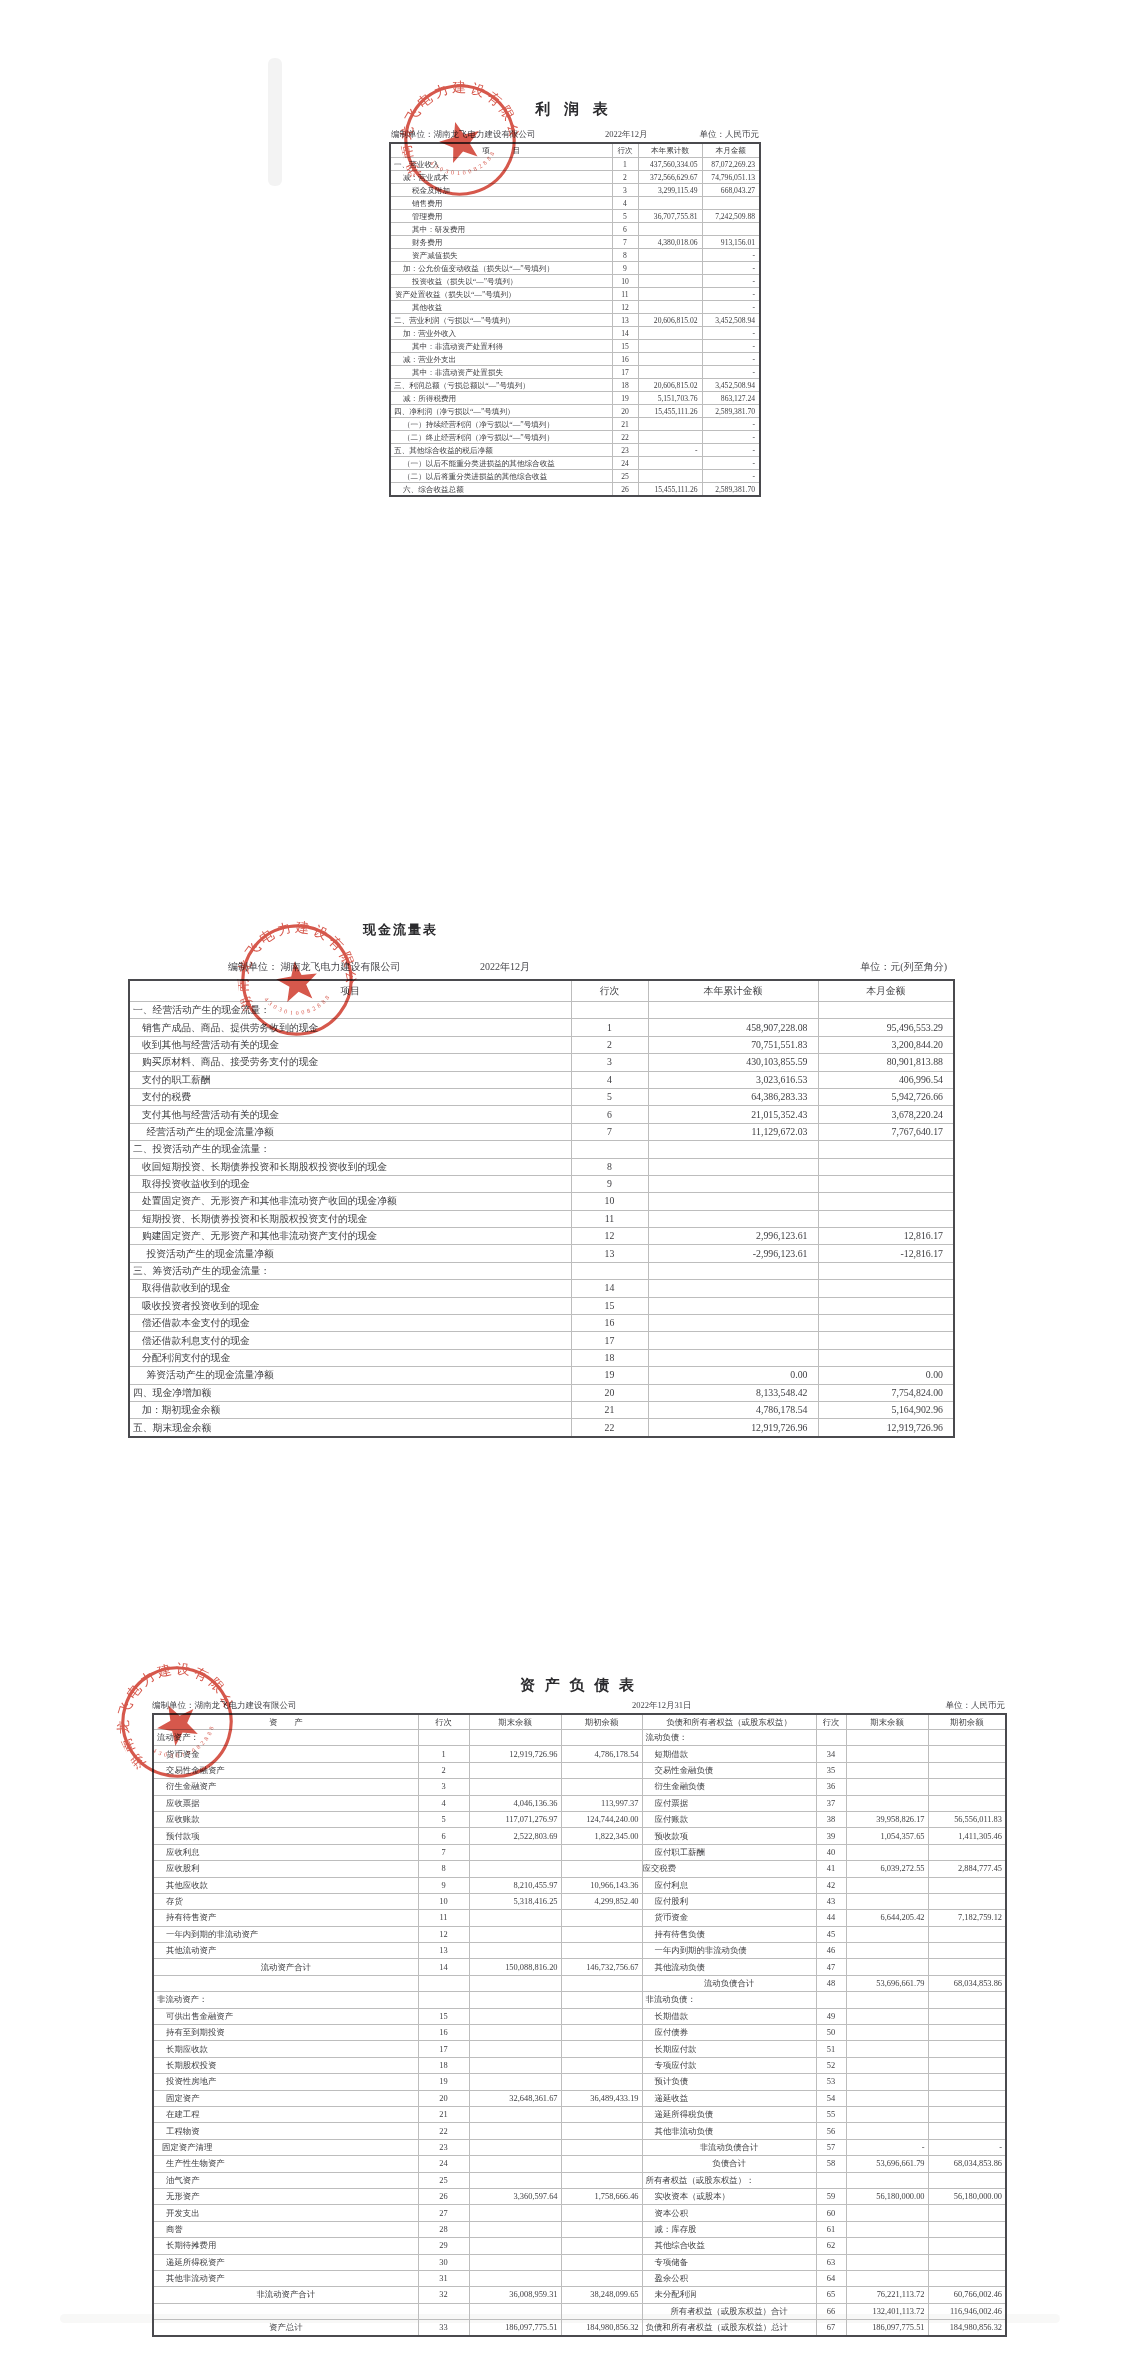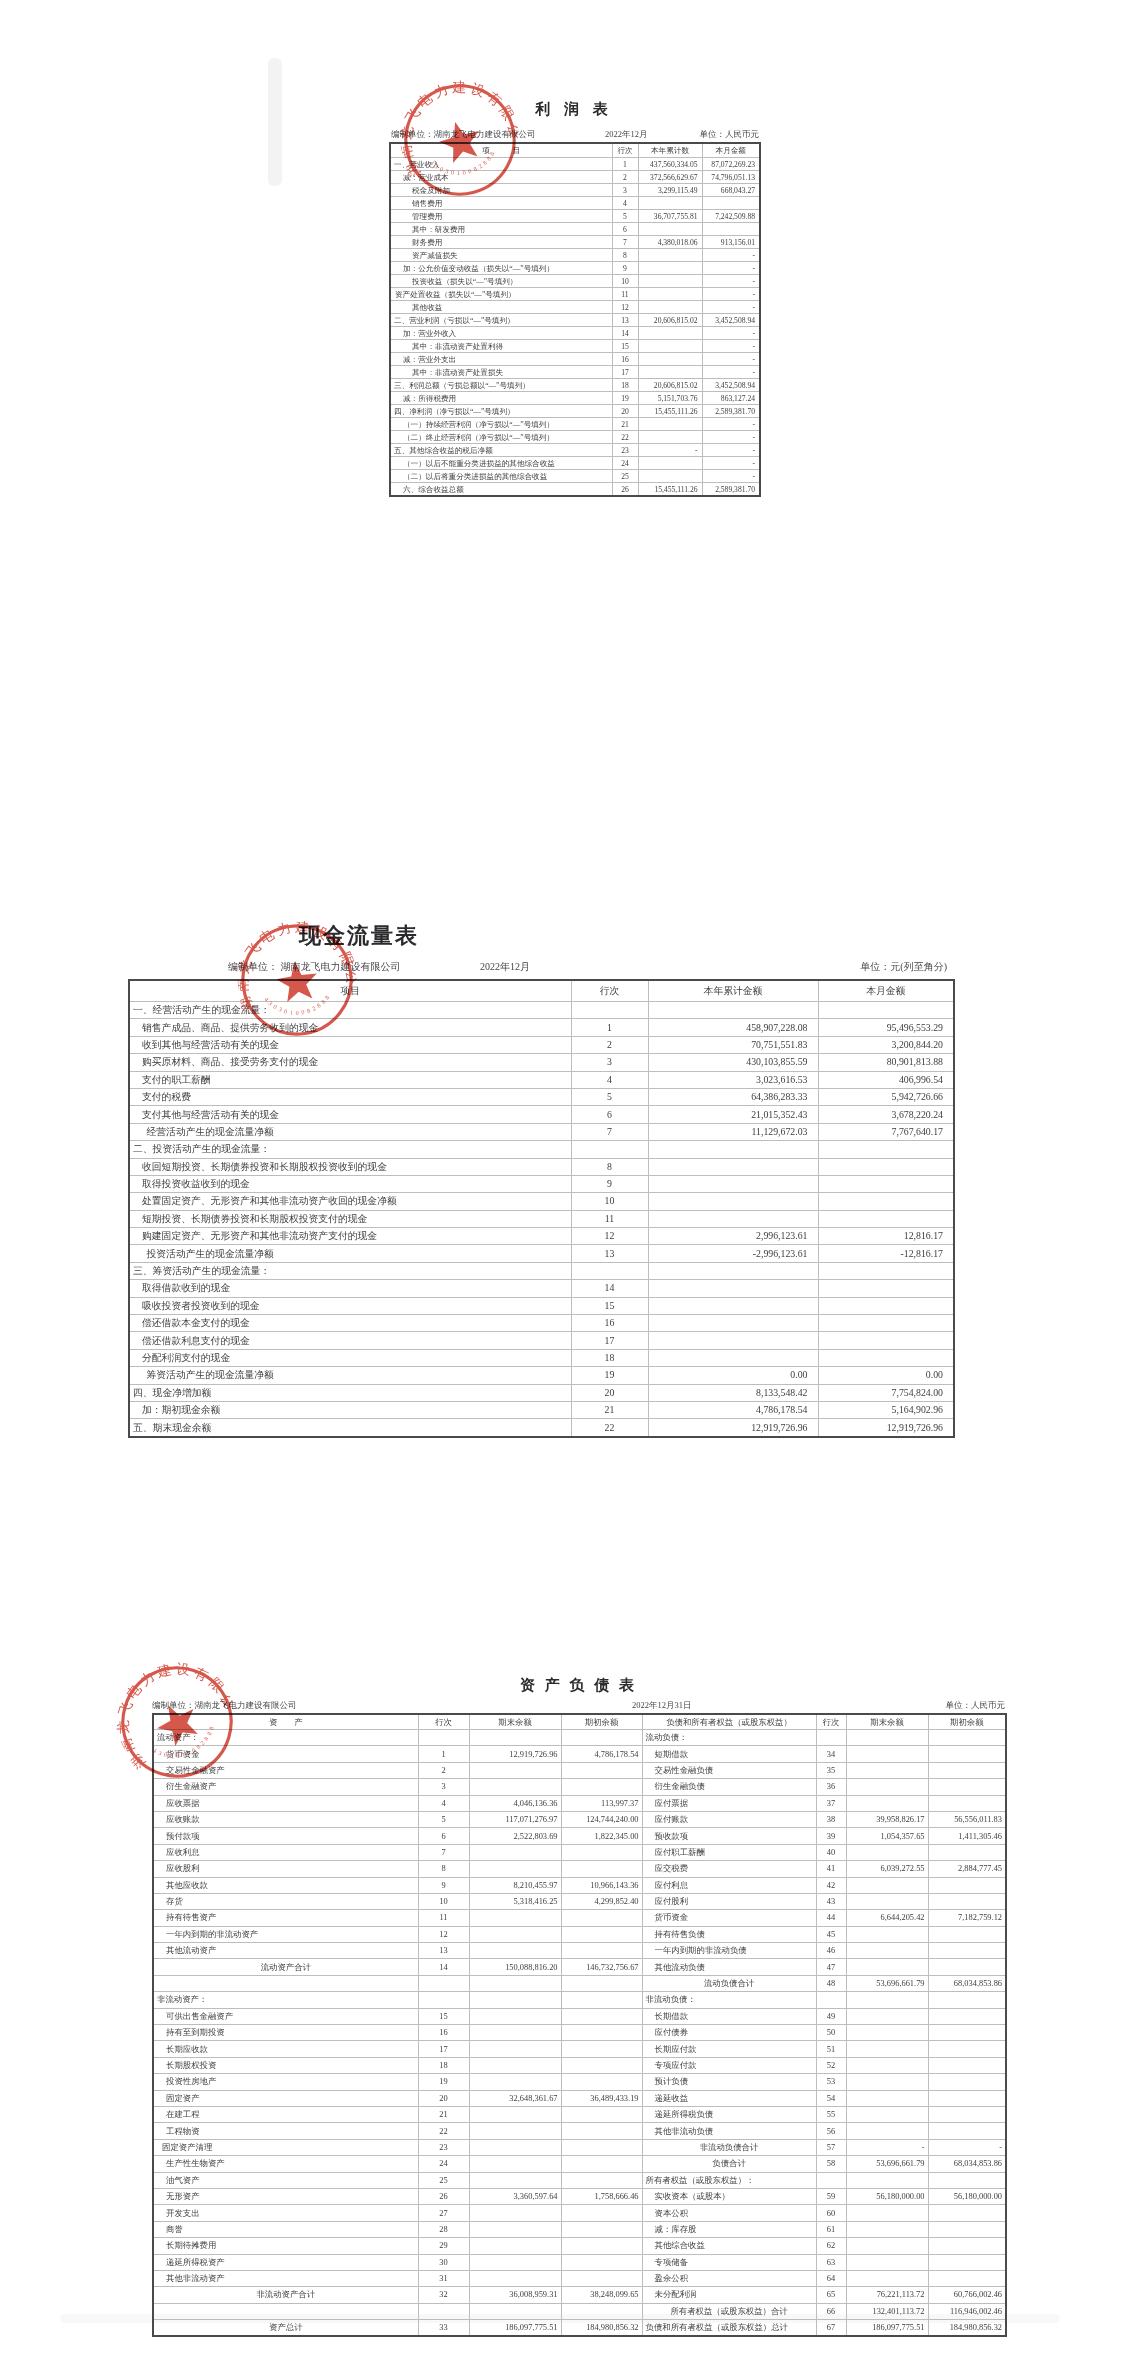--- a/index.html
+++ b/index.html
@@ -232,21 +232,21 @@
       </tr>
       <tr>
         <td style="padding-left: 12px;">六、综合收益总额</td>
         <td>26</td>
         <td>15,455,111.26</td>
         <td>2,589,381.70</td>
       </tr>
     </tbody>
 </table>
 
-<div class="abs stmt-title" style="left:264px;top:921px;width:190px;font-size:22px;letter-spacing:2px;">现金流量表</div>
+<div class="abs stmt-title" style="left:248px;top:921px;width:190px;font-size:13px;letter-spacing:2px;text-align:right;">现金流量表</div>
 
 <div class="info-line" style="left:128px;top:960px;width:825px;height:14px;font-size:10px;">
   <span style="left:100px;">编制单位： 湖南龙飞电力建设有限公司</span>
   <span style="left:352px;">2022年12月</span>
   <span style="right:6px;">单位：元(列至角分)</span>
 </div>
 
 <table class="fin tbl-cash">
   <colgroup>
       <col style="width:442px">
@@ -526,21 +526,21 @@
         <td style="padding-left: 12px;">应付职工薪酬</td>
         <td>40</td>
         <td></td>
         <td></td>
       </tr>
       <tr>
         <td style="padding-left: 12px;">应收股利</td>
         <td>8</td>
         <td></td>
         <td></td>
-        <td style="padding-left: 12px;">应交税费</td>
+        <td style="padding-left: 0;">应交税费</td>
         <td>41</td>
         <td>6,039,272.55</td>
         <td>2,884,777.45</td>
       </tr>
       <tr>
         <td style="padding-left: 12px;">其他应收款</td>
         <td>9</td>
         <td>8,210,455.97</td>
         <td>10,966,143.36</td>
         <td style="padding-left: 12px;">应付利息</td>

